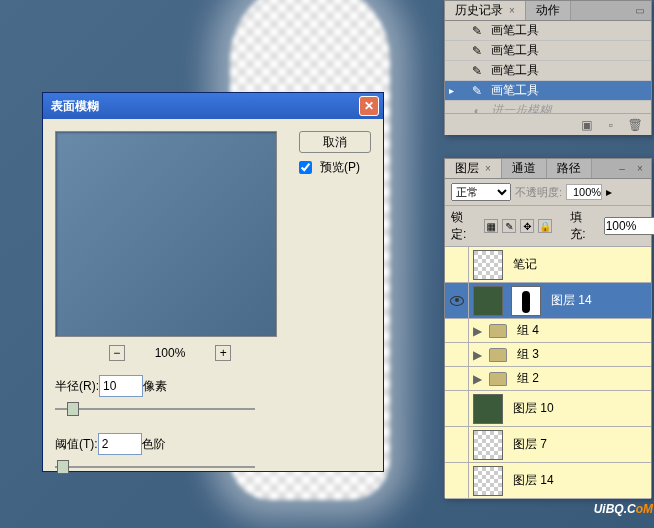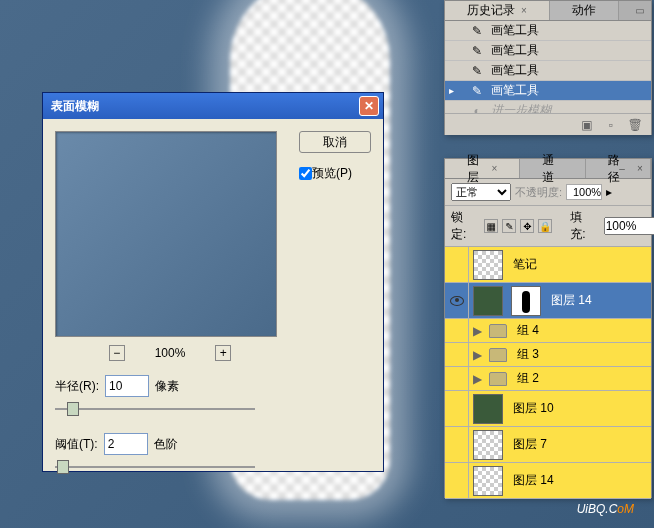--- a/index.html
+++ b/index.html
@@ -1,26 +1,26 @@
 <!DOCTYPE html>
 <html><head>
 <meta charset="utf-8">
 <style>
 *{margin:0;padding:0;box-sizing:border-box;font-family:"Microsoft YaHei",SimSun,sans-serif;font-size:12px}
 body{width:654px;height:528px;background:linear-gradient(135deg,#4a6a8a,#3a5a7a);position:relative;overflow:hidden}
 .bg-silhouette{position:absolute;left:180px;top:0;width:280px;height:528px;pointer-events:none}
 .bg-silhouette::before{content:"";position:absolute;left:50px;top:-20px;width:160px;height:520px;background:repeating-conic-gradient(#fff 0% 25%,#ddd 0% 50%) 0 0/16px 16px;border-radius:80px 80px 40px 40px;filter:blur(2px);box-shadow:0 0 30px 20px rgba(255,255,255,.4)}
-.watermark{position:absolute;right:20px;bottom:10px;color:#fff;font-size:20px;font-weight:normal;font-style:italic}
+.watermark{position:absolute;right:1px;bottom:10px;color:#fff;font-size:20px;font-weight:bold;font-style:italic}
 .watermark .c{color:#ff8c00}
 
 
 .panel{position:absolute;background:#d4d0c8;border:1px solid #888;box-shadow:2px 2px 6px rgba(0,0,0,.3)}
 .history-panel{right:2px;top:0;width:208px;height:135px}
 .panel-tabs{display:flex;background:#b0b0b0;border-bottom:1px solid #888;height:20px}
-.tab{padding:3px 22px;background:#d4d0c8;border-right:1px solid #999;cursor:pointer;display:flex;align-items:center}
+.tab{padding:3px 10px;background:#d4d0c8;border-right:1px solid #999;cursor:pointer;display:flex;align-items:center}
 .tab.inactive{background:#b8b8b8}
 .tab .x{margin-left:6px;font-size:10px;color:#666}
 .panel-ctrl{position:absolute;right:4px;top:2px;display:flex;gap:4px}
 .panel-ctrl span{width:14px;height:14px;display:flex;align-items:center;justify-content:center;color:#555;cursor:pointer;font-size:10px}
 .history-list{height:92px;overflow:hidden;background:#d4d0c8}
 .hist-row{display:flex;align-items:center;height:20px;padding-left:24px;border-bottom:1px solid #c0c0c0}
 .hist-row.selected{background:#4a7ab8;color:#fff}
 .hist-row.dimmed{color:#999;font-style:italic}
 .hist-icon{width:16px;height:16px;margin-right:6px;display:flex;align-items:center;justify-content:center}
 .hist-indicator{position:absolute;left:4px;width:12px;font-size:10px}
@@ -29,21 +29,21 @@
 
 
 .layers-panel{right:2px;top:158px;width:208px;height:340px}
 .layer-opts{display:flex;align-items:center;padding:4px 6px;gap:4px;border-bottom:1px solid #aaa}
 .layer-opts select{width:60px;height:18px;font-size:11px}
 .layer-opts .lbl{color:#888;font-size:11px}
 .layer-opts input{width:36px;height:16px;font-size:11px;text-align:right;border:1px solid #aaa}
 .lock-row{display:flex;align-items:center;padding:3px 6px;gap:18px;border-bottom:1px solid #aaa;font-size:11px}
 .lock-row .icons{display:flex;gap:4px}
 .lock-row .icons span{width:14px;height:14px;border:1px solid #999;display:flex;align-items:center;justify-content:center;font-size:10px}
-.layer-list{background:#fde047}
+.layer-list{background:#fef9c3}
 .layer-row{display:flex;align-items:center;height:36px;border-bottom:1px solid #b0b0b0}
 .layer-row.group{height:24px}
 .layer-row.selected{background:#4a7ab8;color:#fff}
 .vis-col{width:24px;height:100%;border-right:1px solid #b0b0b0;display:flex;align-items:center;justify-content:center}
 .eye{width:14px;height:10px;border:1px solid #333;border-radius:60%;position:relative}
 .eye::after{content:"";position:absolute;left:4px;top:1px;width:4px;height:4px;background:#333;border-radius:50%}
 .thumb{width:30px;height:30px;margin:0 4px;border:1px solid #666;background:repeating-conic-gradient(#fff 0% 25%,#ccc 0% 50%) 0 0/8px 8px;flex-shrink:0}
 .thumb.img{background:#3a5a3a}
 .thumb.mask{background:#fff;position:relative}
 .thumb.mask::after{content:"";position:absolute;left:10px;top:4px;width:8px;height:22px;background:#000;border-radius:4px}
@@ -56,23 +56,23 @@
 .titlebar{height:26px;background:linear-gradient(#3b77dd,#2a5fc0);display:flex;align-items:center;padding:0 4px 0 8px;color:#fff;font-weight:bold}
 .titlebar .title{flex:1}
 .close-btn{width:20px;height:20px;background:#e07050;border:1px solid #fff;border-radius:3px;display:flex;align-items:center;justify-content:center;color:#fff;font-weight:bold;cursor:pointer}
 .dialog-body{padding:12px;display:flex;gap:14px}
 .preview-col{flex:1}
 .preview-box{width:222px;height:206px;border:1px solid #888;background:linear-gradient(135deg,#6a8aaa,#4a6a8a);box-shadow:inset 1px 1px 2px rgba(0,0,0,.3)}
 .zoom-row{display:flex;justify-content:center;align-items:center;gap:30px;margin-top:8px}
 .zoom-btn{width:16px;height:16px;border:1px solid #888;display:flex;align-items:center;justify-content:center;cursor:pointer;background:#ece9d8}
 .btn-col{display:flex;flex-direction:column;gap:6px;width:72px}
 .dlg-btn{height:22px;border:1px solid #888;background:#ece9d8;border-radius:3px;cursor:pointer}
-.checkbox-row{display:flex;align-items:center;gap:0;margin-top:6px}
+.checkbox-row{display:flex;align-items:center;gap:8px;}
 .checkbox-row input{width:13px;height:13px}
-.param-row{display:flex;align-items:center;gap:6px;margin-top:14px}
+.param-row{display:flex;align-items:center;margin-top:14px}
 .param-row input{width:44px;height:18px;border:1px solid #7a9ac8;padding:10px 3px}
 .slider{width:200px;height:20px;position:relative;margin-top:2px}
 .slider-track{position:absolute;left:0;top:9px;width:100%;height:2px;background:#999}
 .slider-thumb{position:absolute;top:3px;width:12px;height:14px;background:#c8d8c0;border:1px solid #666;cursor:pointer}
 </style>
 </head>
 <body>
 
 <div class="bg-silhouette"></div>
 

